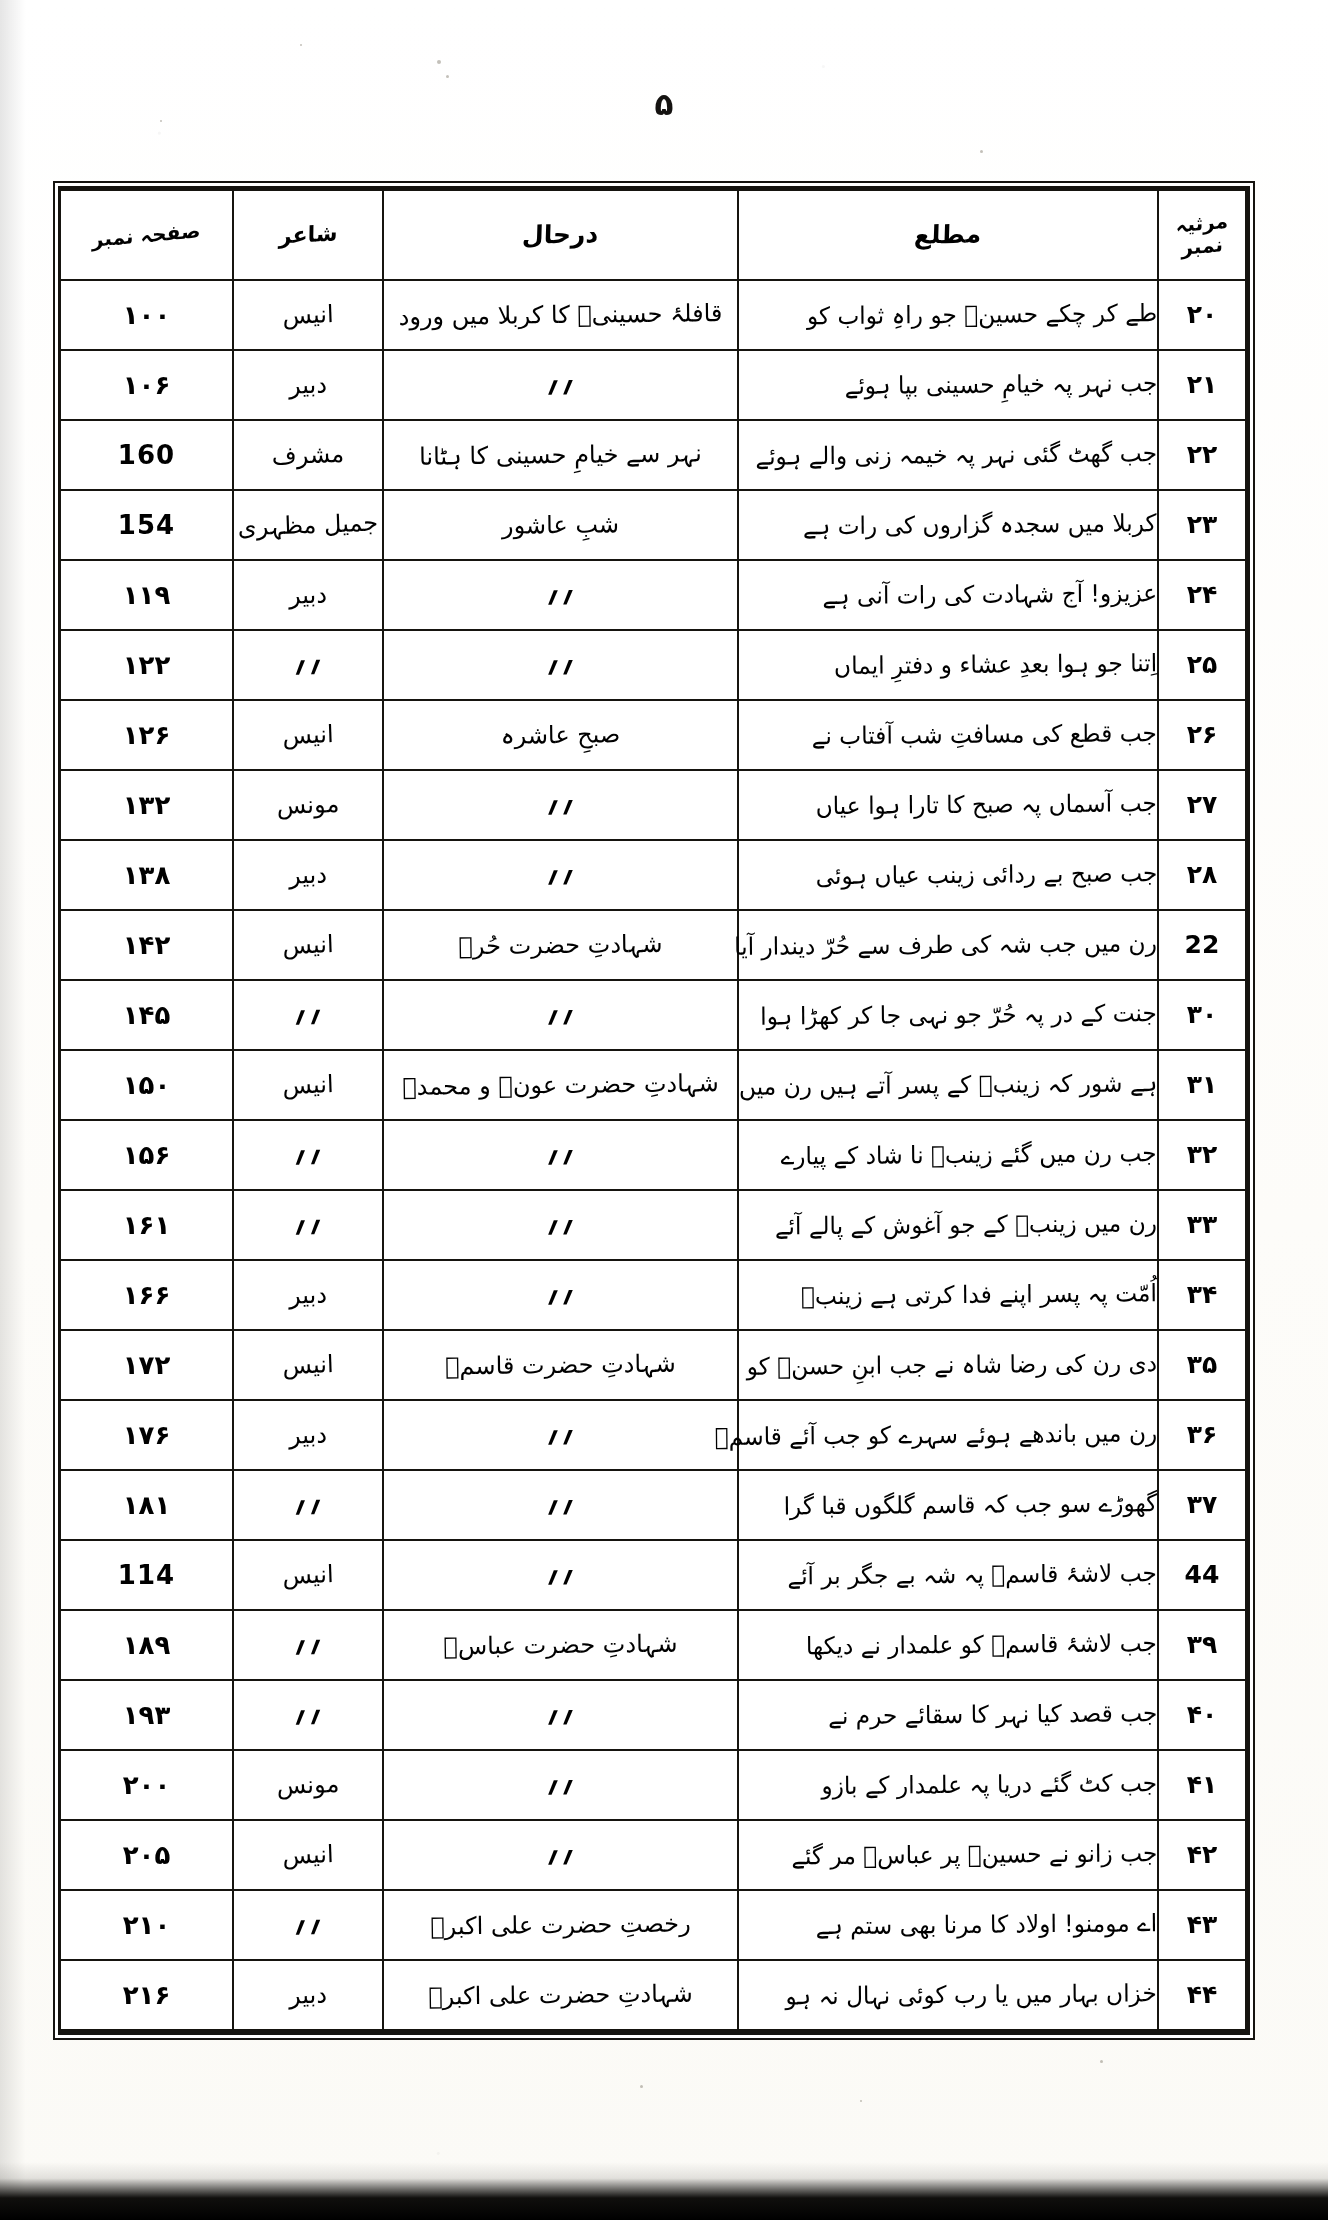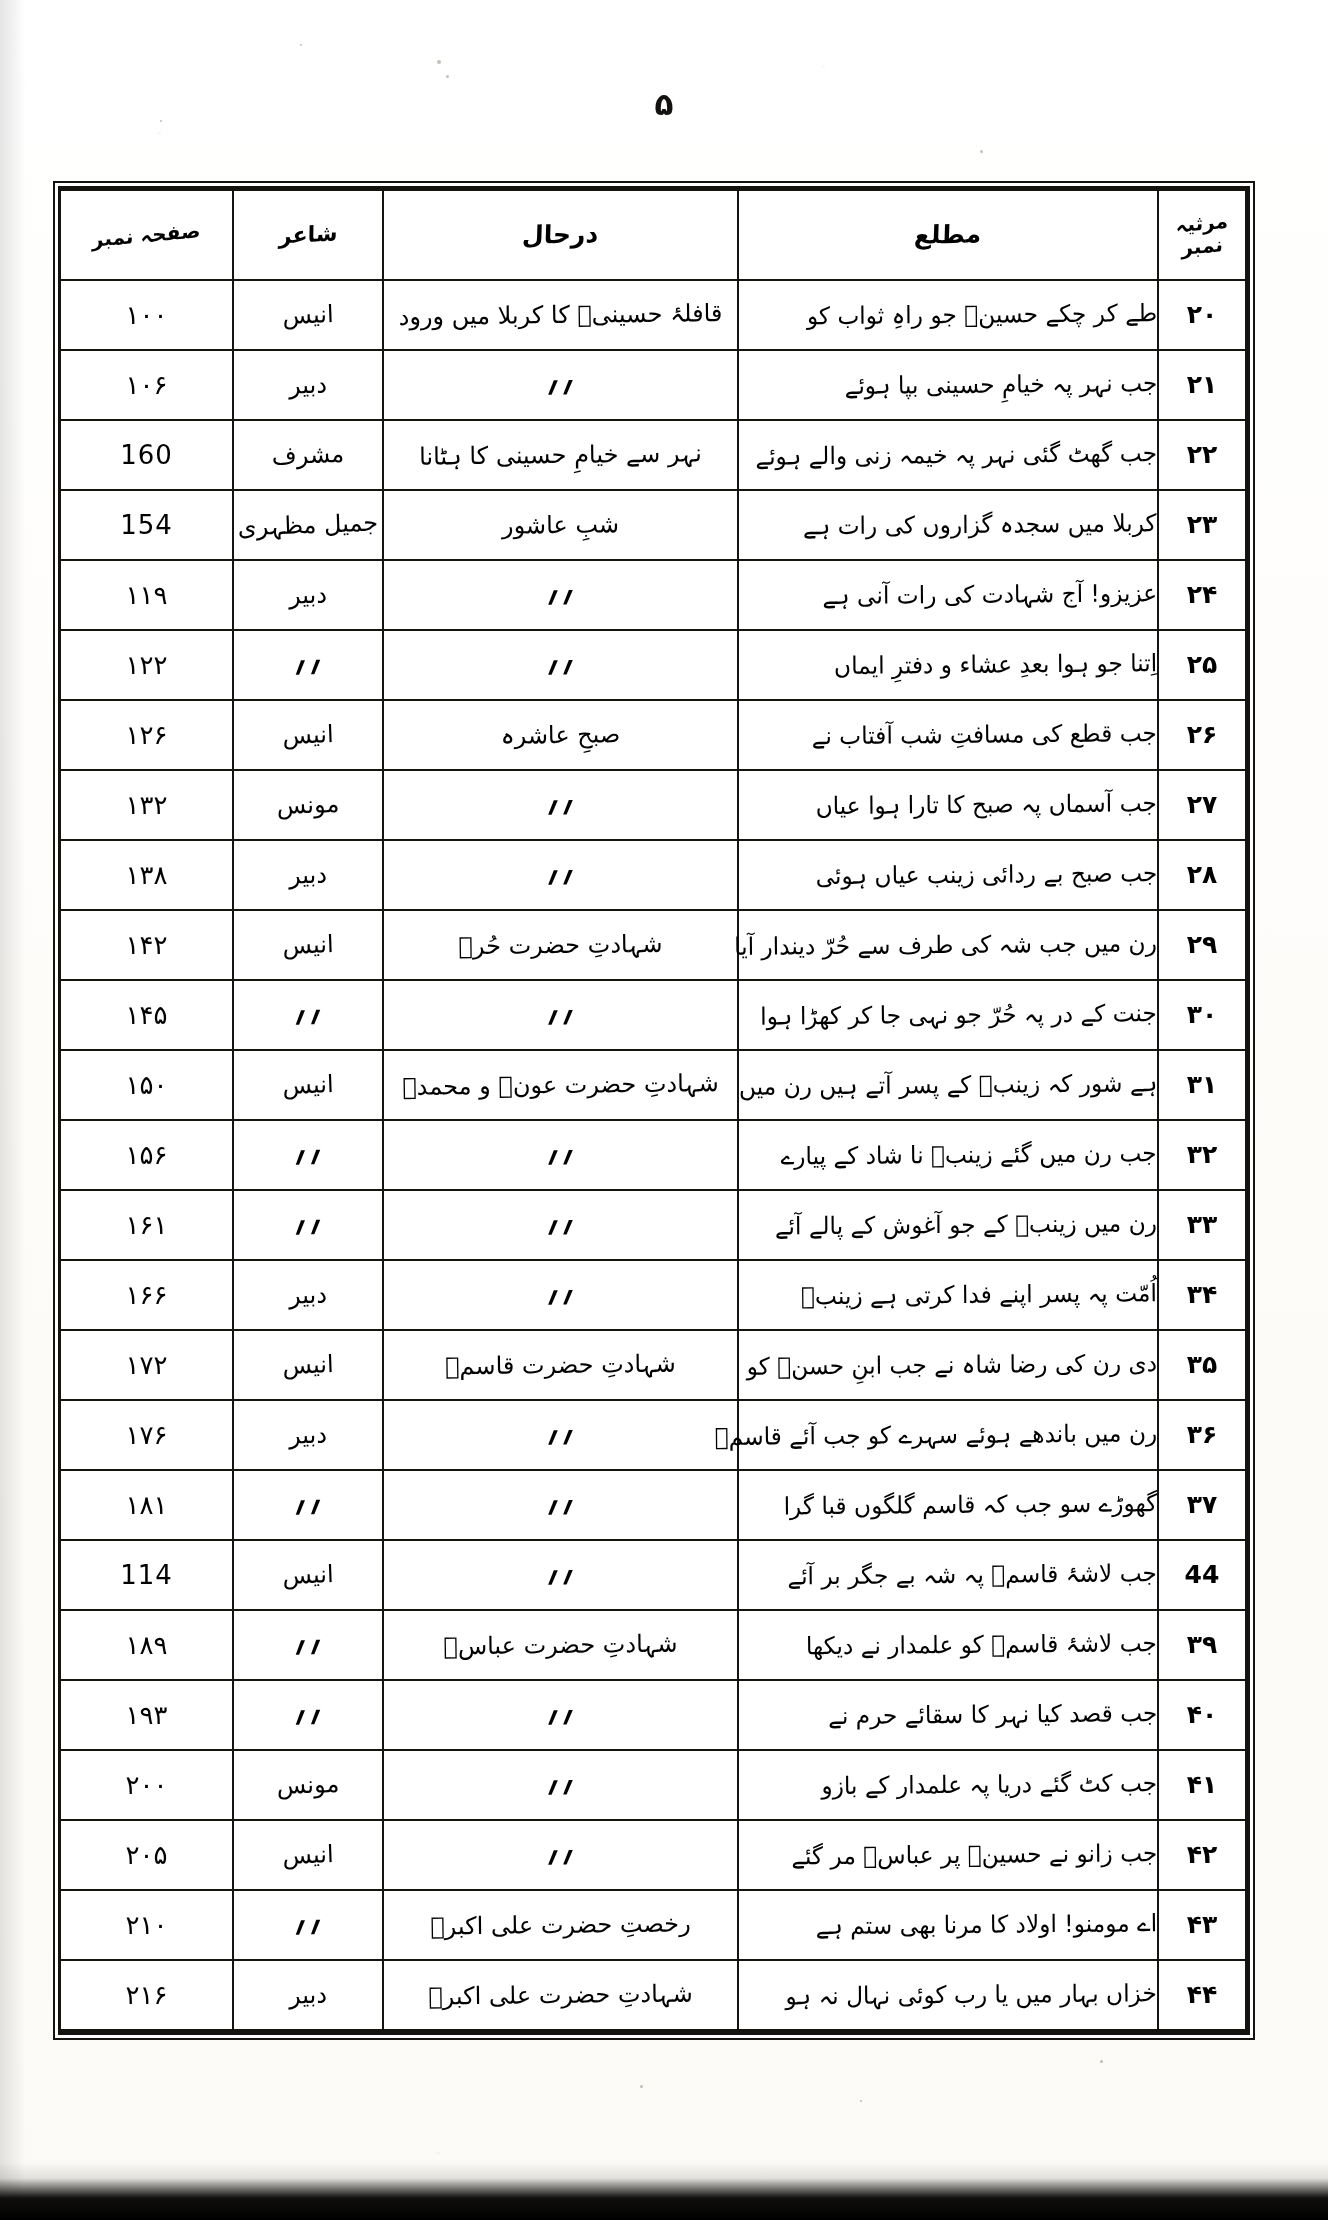--- a/index.html
+++ b/index.html
@@ -137,21 +137,21 @@
     transform: rotate(-0.7deg);
   }
   .cell-poet {
     text-align: center;
     font-size: 24px;
     transform: rotate(-2deg);
   }
   .cell-page {
     text-align: center;
     font-size: 26px;
-    font-weight: 400;
+    font-weight: 700;
     letter-spacing: 1px;
   }
   .ditto {
     font-size: 26px;
     font-weight: 700;
     letter-spacing: 0;
   }
 
   
   .ink {
@@ -264,21 +264,21 @@
           <td class="cell-page"><span class="ink">۱۳۲</span></td>
         </tr>
         <tr>
           <td class="cell-serial"><span class="ink">۲۸</span></td>
           <td class="cell-matla"><span class="ink matla-text">جب صبح بے ردائی زینب عیاں ہوئی</span></td>
           <td class="cell-darhal"><span class="ink darhal-text ditto">؍؍</span></td>
           <td class="cell-poet"><span class="ink">دبیر</span></td>
           <td class="cell-page"><span class="ink">۱۳۸</span></td>
         </tr>
         <tr>
-          <td class="cell-serial"><span class="ink">۲۹</span></td>
+          <td class="cell-serial"><span class="ink">22</span></td>
           <td class="cell-matla"><span class="ink matla-text">رن میں جب شہ کی طرف سے حُرّ دیندار آیا</span></td>
           <td class="cell-darhal"><span class="ink darhal-text">شہادتِ حضرت حُرؓ</span></td>
           <td class="cell-poet"><span class="ink">انیس</span></td>
           <td class="cell-page"><span class="ink">۱۴۲</span></td>
         </tr>
         <tr>
           <td class="cell-serial"><span class="ink">۳۰</span></td>
           <td class="cell-matla"><span class="ink matla-text">جنت کے در پہ حُرّ جو نہی جا کر کھڑا ہوا</span></td>
           <td class="cell-darhal"><span class="ink darhal-text ditto">؍؍</span></td>
           <td class="cell-poet"><span class="ink ditto">؍؍</span></td>

